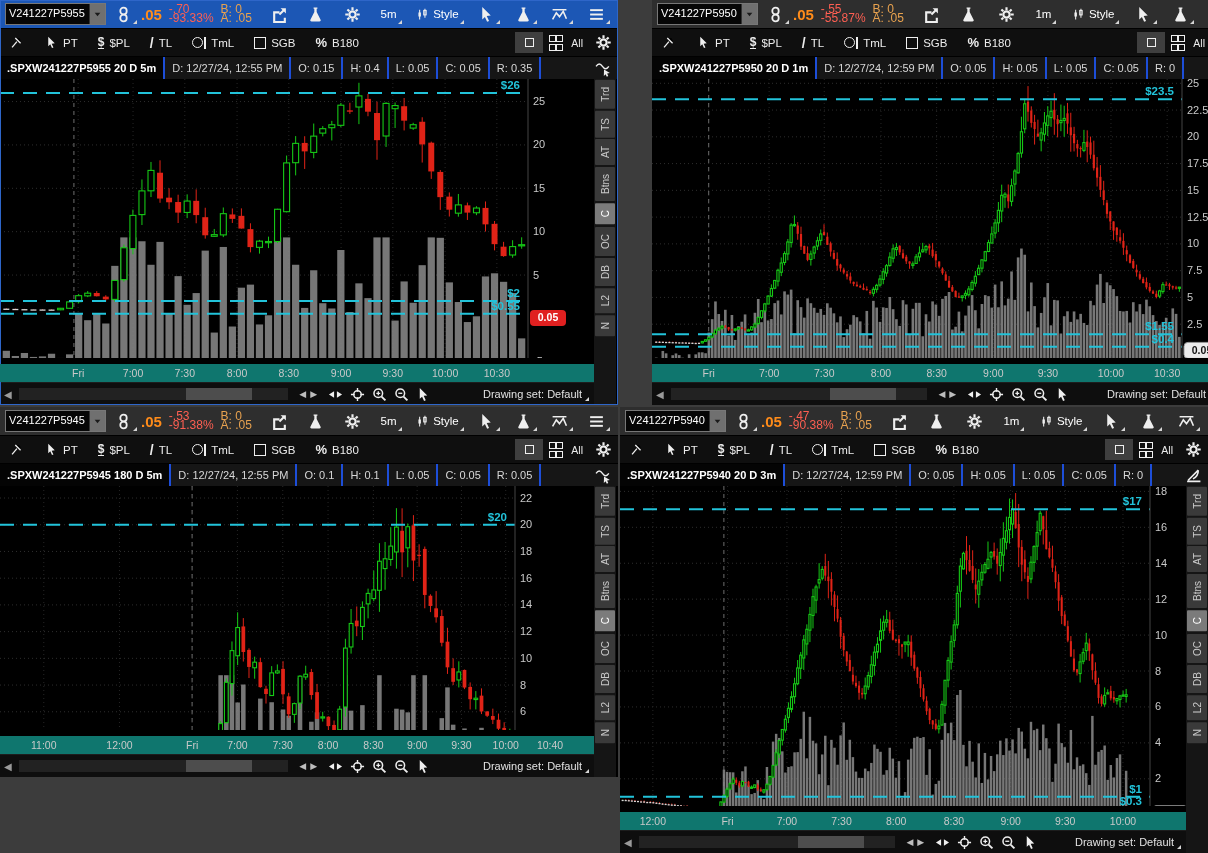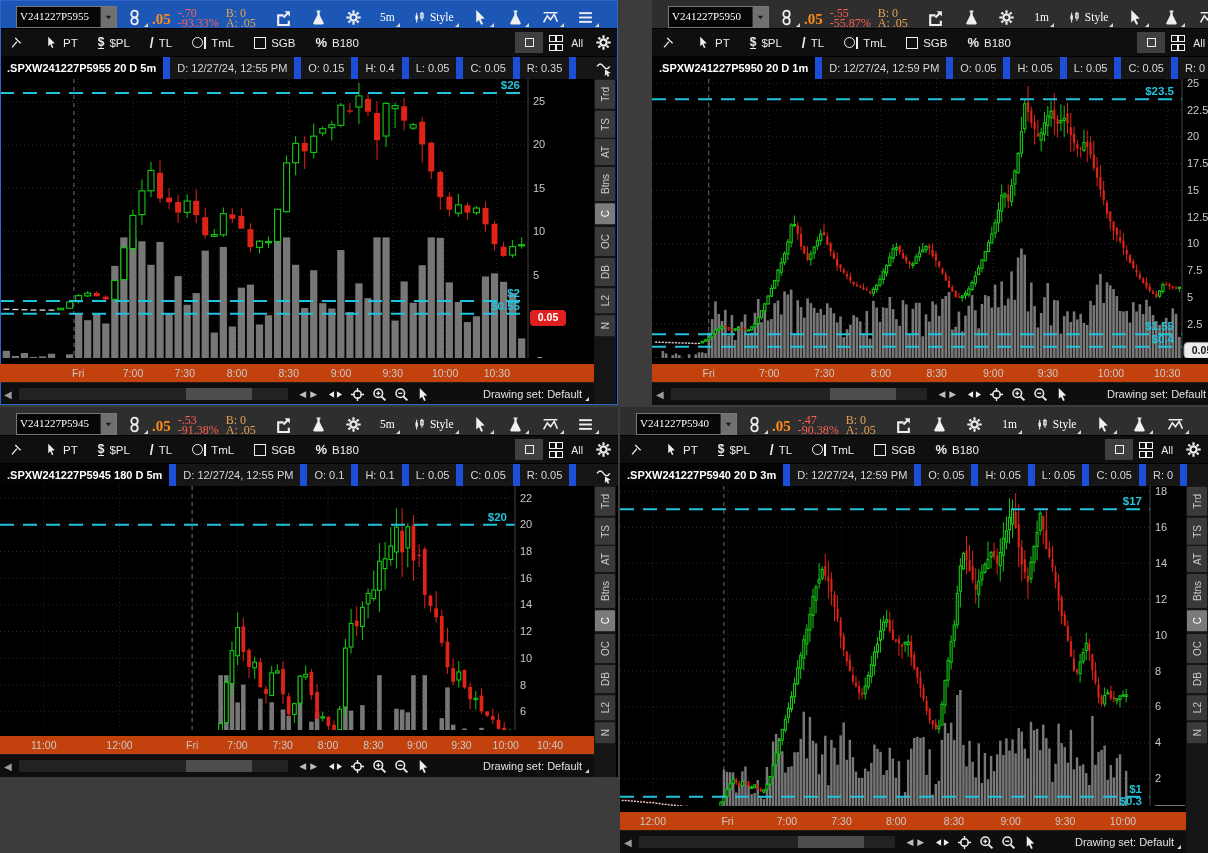--- a/index.html
+++ b/index.html
@@ -5,21 +5,21 @@
   html,body{margin:0;padding:0;background:#101010;font-family:"Liberation Sans",sans-serif;}
   #app{position:relative;width:1208px;height:853px;overflow:hidden;background:#3c3c3c;}
   .panel{position:absolute;background:#000;display:flex;flex-direction:column;overflow:hidden;}
   #p0{left:0;top:0;width:618px;height:405px;}
   #p1{left:652px;top:0;width:588px;height:405px;}
   #p2{left:0;top:407px;width:618px;height:370px;}
   #p3{left:620px;top:407px;width:588px;height:446px;}
   .panel.active{outline:1px solid #2e66c9;outline-offset:-1px;}
 
   
-  .tb1{height:28px;flex:0 0 28px;display:flex;align-items:flex-end;gap:7px;padding:0 16px;background:#2e2e2e;font-family:Liberation Serif, serif;}
+  .tb1{height:28px;flex:0 0 28px;display:flex;align-items:center;gap:7px;padding:0 5px;background:#2e2e2e;}
   .panel.active .tb1{background:#1c57b5;}
   .symbox{display:flex;height:20px;border:1px solid #777;background:#060606;}
   .symtext{padding:3px 4px 0 3px;font-size:11px;color:#fff;width:76px;white-space:nowrap;overflow:hidden;}
   .symbtn{width:15px;background:#707070;display:flex;align-items:center;justify-content:center;border-left:1px solid #333;}
   .symbtn svg{width:9px;height:9px;fill:#1a1a1a;}
   .px{color:#ff8c1a;font-weight:bold;font-size:15px;}
   .mini{font-size:12px;line-height:9.5px;text-align:left;white-space:nowrap;}
   .chg{color:#ff5f52;}
   .ba{color:#e8a24f;}
   .t1icons{display:flex;flex:1;justify-content:space-between;align-items:center;padding:0 6px 0 10px;}
@@ -42,29 +42,29 @@
   .t2sp{flex:1;}
   .sqbtn{width:28px;height:21px;background:#3f3f3f;display:flex;align-items:center;justify-content:center;margin-right:6px;}
   .sqbtn .inner{width:7px;height:7px;border:1.5px solid #efefef;}
   .grid4{display:grid;grid-template-columns:5px 5px;grid-gap:2px;margin-right:10px;}
   .grid4 i{width:5px;height:5px;border:1.2px solid #efefef;display:block;}
   .allbtn{color:#ececec;font-size:10.5px;margin-right:12px;}
   .gearbtn{margin-right:4px;display:flex;}
 
   
   .tb3{height:22px;flex:0 0 22px;background:#161616;display:flex;align-items:stretch;font-size:11px;color:#d8d8d8;white-space:nowrap;}
-  .tb3 .seg{display:flex;align-items:center;padding:0 7px;border-right:7px solid #1d4ed8;}
+  .tb3 .seg{display:flex;align-items:center;padding:0 7px;border-right:2px solid #1d4ed8;}
   .tb3 .seg.title{background:#040404;font-weight:bold;color:#fff;}
   .tb3 .sp{flex:1;border-right:none;}
   .cornericon{display:flex;align-items:center;padding:0 6px;}
 
   .mainrow{display:flex;flex:1;min-height:0;}
   .maincol{display:flex;flex-direction:column;}
   .chartsvg{display:block;background:#000;}
-  .xaxis{position:relative;background:#c2410c;height:18px;flex:0 0 18px;margin-top:6px;}
+  .xaxis{position:relative;background:#0f766e;height:18px;flex:0 0 18px;margin-top:6px;}
   .xlab{position:absolute;top:3px;transform:translateX(-50%);font-size:10.5px;color:#c9c9c9;}
 
   
   .bbar{height:22px;flex:0 0 22px;background:#0e0e0e;display:flex;align-items:center;gap:7px;padding:0 4px;border-top:1px solid #1d1d1d;}
   .edgearrow{color:#9a9a9a;font-size:10px;}
   .track{position:relative;height:12px;background:#222;flex:0 0 46%;}
   .thumb{position:absolute;left:62%;top:0;width:66px;height:12px;background:#4d4d4d;}
   .miniarrows{color:#bdbdbd;font-size:9px;letter-spacing:4px;padding-left:4px;}
   .bico{width:15px;height:15px;fill:#efefef;stroke:#efefef;}
   .dsettext{position:relative;margin-left:auto;color:#e2e2e2;font-size:11px;padding-right:8px;padding-left:8px;}

